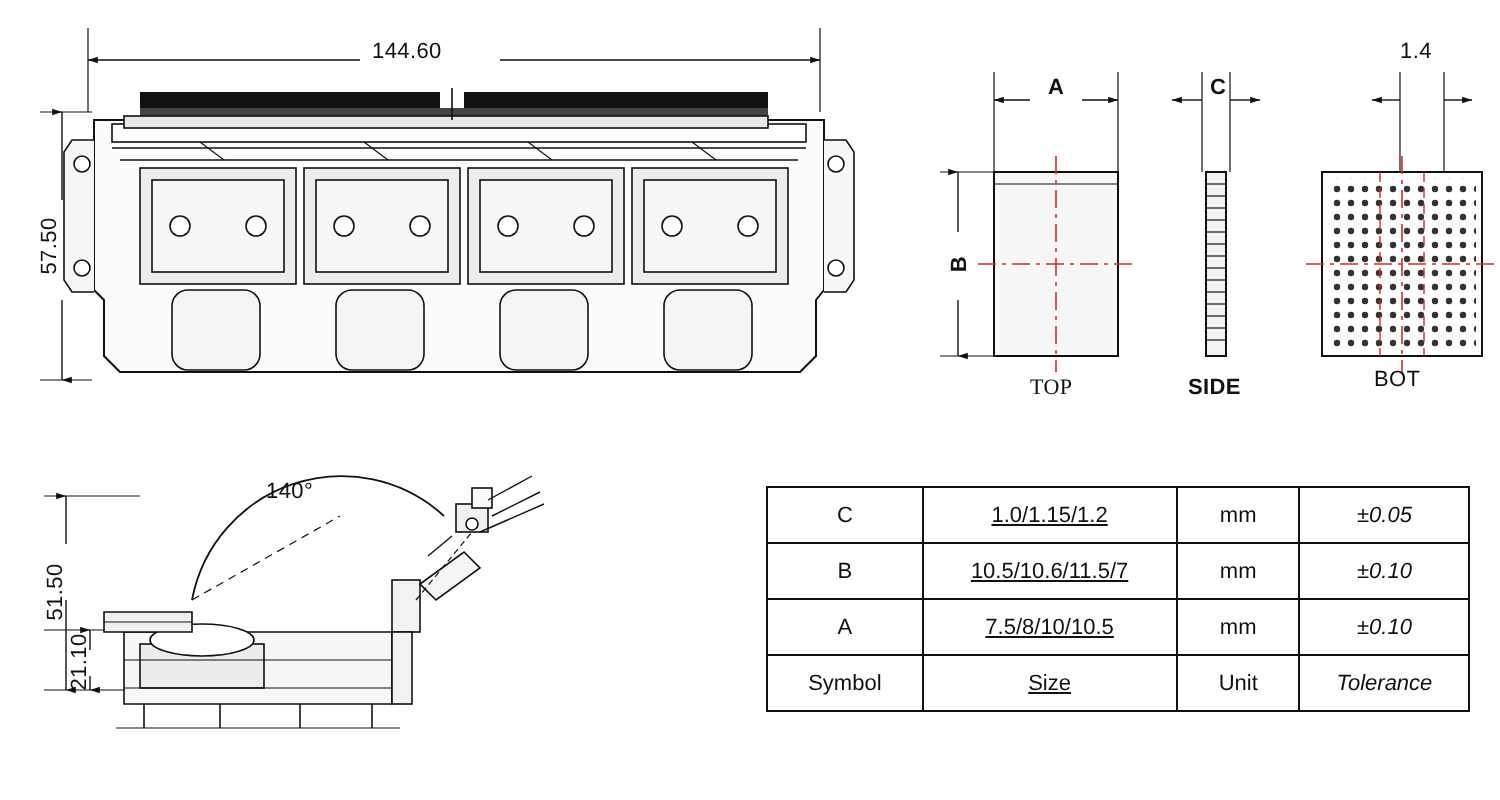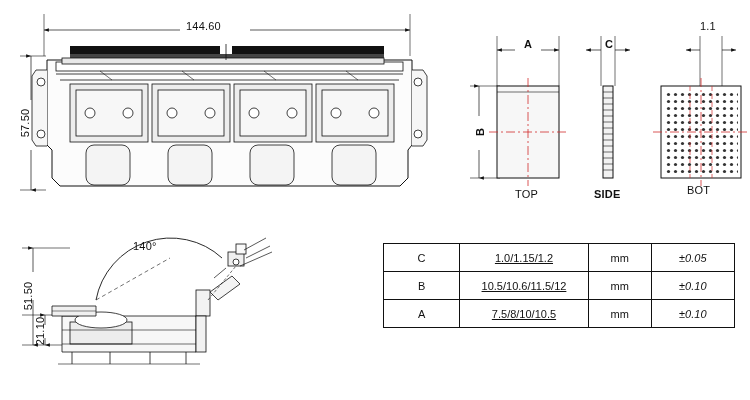--- a/index.html
+++ b/index.html
@@ -248,44 +248,50 @@
 
   <div class="lbl" style="left:186px; top:20px;">144.60</div>
   <div class="lbl vert" style="left:-5px; top:117px; width:60px; text-align:center;">57.50</div>
 
   <div class="lbl" style="left:133px; top:240px; font-weight:normal;">140°</div>
   <div class="lbl vert" style="left:-2px; top:290px; width:60px; text-align:center;">51.50</div>
   <div class="lbl vert" style="left:10px; top:325px; width:60px; text-align:center;">21.10</div>
 
   <div class="lbl" style="left:524px; top:38px; font-weight:bold;">A</div>
   <div class="lbl vert" style="left:450px; top:126px; width:60px; text-align:center; font-weight:bold;">B</div>
-  <div class="lbl" style="left:515px; top:188px;">TOP</div>
+  <div class="lbl" style="left:515px; top:188px;font-family:Liberation Serif, serif;">TOP</div>
 
   <div class="lbl" style="left:605px; top:38px; font-weight:bold;">C</div>
   <div class="lbl" style="left:594px; top:188px;font-weight:bold;">SIDE</div>
 
-  <div class="lbl" style="left:700px; top:20px;">1.1</div>
+  <div class="lbl" style="left:700px; top:20px;">1.4</div>
   <div class="lbl" style="left:687px; top:184px;">BOT</div>
 
   <table class="spec-table">
     <tbody>
       <tr>
         <td class="col-sym">C</td>
         <td class="col-size">1.0/1.15/1.2</td>
         <td class="col-unit">mm</td>
         <td class="col-tol">±0.05</td>
       </tr>
       <tr>
         <td class="col-sym">B</td>
-        <td class="col-size">10.5/10.6/11.5/12</td>
+        <td class="col-size">10.5/10.6/11.5/7</td>
         <td class="col-unit">mm</td>
         <td class="col-tol">±0.10</td>
       </tr>
       <tr>
         <td class="col-sym">A</td>
         <td class="col-size">7.5/8/10/10.5</td>
         <td class="col-unit">mm</td>
         <td class="col-tol">±0.10</td>
       </tr>
+      <tr>
+        <td class="col-sym">Symbol</td>
+        <td class="col-size">Size</td>
+        <td class="col-unit">Unit</td>
+        <td class="col-tol">Tolerance</td>
+      </tr>
     </tbody>
   </table>
 
 </div>
 
 </body></html>

